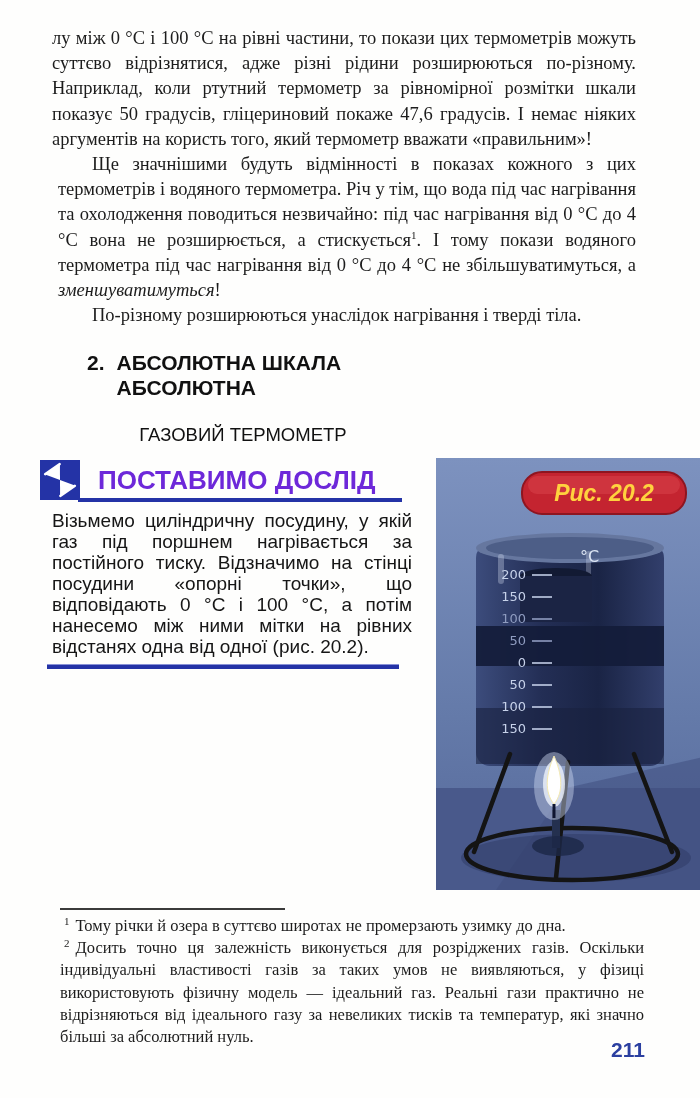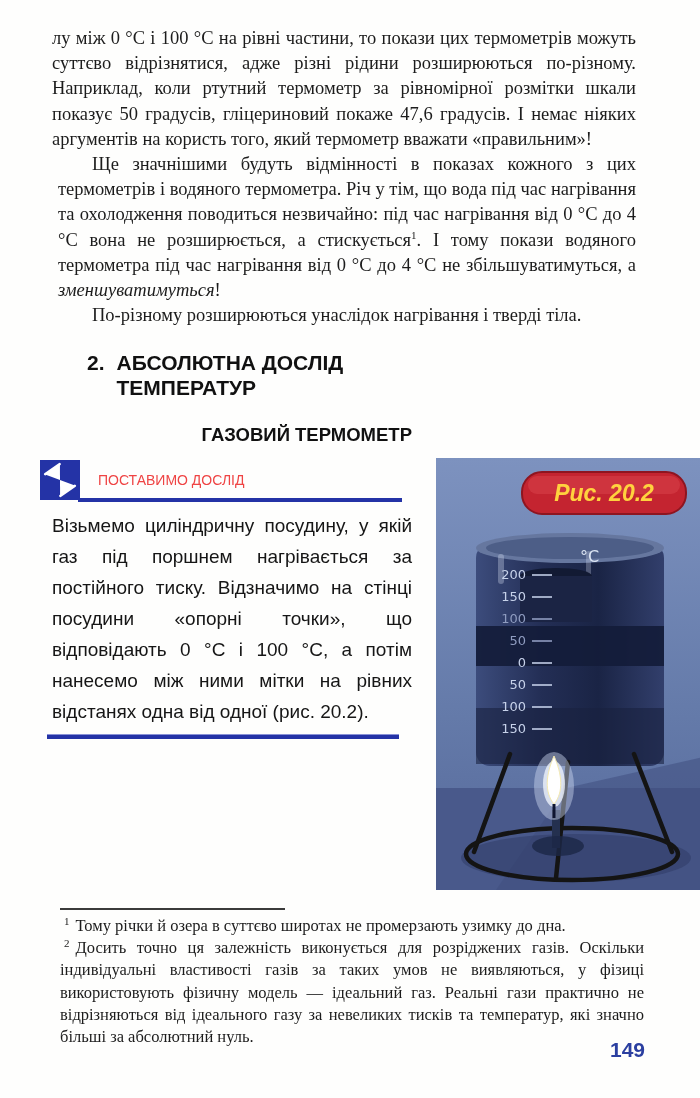--- a/index.html
+++ b/index.html
@@ -8,29 +8,29 @@
   .content{position:absolute;left:52px;top:26px;width:584px;font-size:18.5px;line-height:25.2px;text-align:justify;}
   p{margin:0;}
   .indent{text-indent:34px;margin-left:6px;}
   em{font-style:italic;}
   sup{font-size:11px;line-height:0;vertical-align:super;}
   .narrow{width:360px;}
   .heading{display:flex;gap:12px;margin:22px 0 10px 35px;font-family:"Liberation Sans",sans-serif;
            font-weight:bold;font-size:21px;line-height:25px;color:#111;text-align:left;}
   .heading .h-text{width:250px;}
   .intro{margin-top:4px;}
-  .subheading{margin:22px 0 0 22px;font-family:"Liberation Sans",sans-serif;font-weight:bold;
-              font-size:18.5px;color:#111;text-align:right;}
+  .subheading{margin:22px 0 0 22px;font-family:"Liberation Sans",sans-serif;font-weight:normal;
+              font-size:18.5px;color:#111;text-align:center;}
   .experiment{margin-top:12px;font-family:"Liberation Sans",sans-serif;}
   .exp-header{position:relative;height:42px;}
   .exp-icon{position:absolute;left:-12px;top:0;width:40px;height:40px;background:var(--accent);
             display:flex;align-items:center;justify-content:center;}
-  .exp-title{position:absolute;left:46px;top:8px;font-weight:normal;font-size:14px;color:#ef4444;}
+  .exp-title{position:absolute;left:46px;top:8px;font-weight:bold;font-size:26px;color:#6d28d9;}
   .exp-rule{position:absolute;left:26px;bottom:0;width:324px;height:4px;background:var(--accent);}
-  .exp-body{margin-top:8px;font-size:19px;line-height:31px;text-align:justify;color:#161616;}
+  .exp-body{margin-top:8px;font-size:19px;line-height:21px;text-align:justify;color:#161616;}
   .exp-bottom{margin-top:7px;margin-left:-5px;width:352px;height:4px;background:var(--accent);
               border-top:1px solid #8891d6;}
   .figure{position:absolute;left:436px;top:458px;width:272px;height:432px;}
   .footnotes{position:absolute;left:60px;top:908px;width:584px;font-size:16.5px;line-height:22.2px;text-align:justify;}
   .fn-rule{width:225px;height:2px;background:#3b3b3b;margin-bottom:5px;}
   .fn{text-indent:4px;}
   .fn sup{margin-right:6px;}
   .page-number{position:absolute;left:560px;top:1038px;width:85px;text-align:right;
                font-family:"Liberation Sans",sans-serif;font-weight:bold;font-size:21px;color:var(--pagenum);}
 </style>
@@ -41,21 +41,21 @@
 
   <div class="content">
     <p class="body-p">лу між 0 °С і 100 °С на рівні частини, то покази цих термометрів можуть суттєво відрізнятися, адже різні рідини розширюються по-різному. Наприклад, коли ртутний термометр за рівномірної розмітки шкали показує 50 градусів, гліцериновий покаже 47,6 градусів. І немає ніяких аргументів на користь того, який термометр вважати «правильним»!</p>
     <p class="body-p indent"><span>Ще значнішими будуть відмінності в показах кожного з цих термометрів і водяного термометра. Річ у тім, що вода під час нагрівання та охолодження поводиться незвичайно: під час нагрівання від 0 °С до 4 °С вона не розширюється, а стискується</span><sup>1</sup><span>. І тому покази водяного термометра під час нагрівання від 0 °С до 4 °С не збільшуватимуться, а </span><em>зменшуватимуться</em><span>!</span></p>
     <p class="body-p indent">По-різному розширюються унаслідок нагрівання і тверді тіла.</p>
 
     <div class="narrow">
 
       <div class="heading">
         <span class="h-num">2.</span>
-        <span class="h-text">АБСОЛЮТНА ДОСЛІД ТЕМПЕРАТУР</span>
+        <span class="h-text">АБСОЛЮТНА ШКАЛА АБСОЛЮТНА</span>
       </div>
 
 
       <div class="subheading">ГАЗОВИЙ ТЕРМОМЕТР</div>
 
       <div class="experiment">
         <div class="exp-header">
           <div class="exp-icon">
             <svg width="40" height="40" viewBox="0 0 40 40">
               <g transform="rotate(-35 20 20)" fill="#ffffff">
@@ -149,15 +149,15 @@
       </g>
     </svg>
   </div>
 
   <div class="footnotes">
     <div class="fn-rule"></div>
     <p class="fn"><sup>1</sup><span>Тому річки й озера в суттєво широтах не промерзають узимку до дна.</span></p>
     <p class="fn"><sup>2</sup><span>Досить точно ця залежність виконується для розріджених газів. Оскільки індивідуальні властивості газів за таких умов не виявляються, у фізиці використовують фізичну модель — ідеальний газ. Реальні гази практично не відрізняються від ідеального газу за невеликих тисків та температур, які значно більші за абсолютний нуль.</span></p>
   </div>
 
-  <div class="page-number">149</div>
+  <div class="page-number">211</div>
 
 </div>
 
 </body></html>

